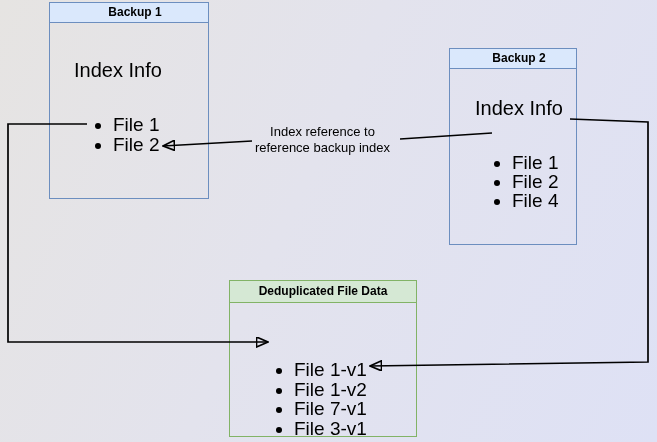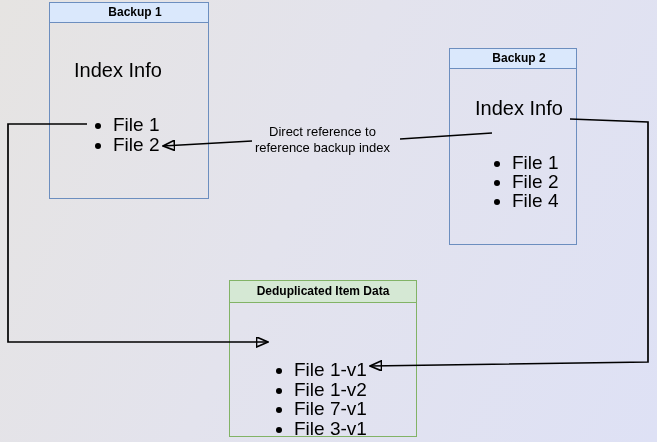--- a/index.html
+++ b/index.html
@@ -114,31 +114,31 @@
     <div class="node-header">Backup 2</div>
     <div class="subtitle" id="backup2-subtitle">Index Info</div>
     <ul class="file-list" id="backup2-list">
       <li>File 1</li>
       <li>File 2</li>
       <li>File 4</li>
     </ul>
   </div>
 
   <div class="node node-green" id="dedup-box">
-    <div class="node-header">Deduplicated Item Data</div>
+    <div class="node-header">Deduplicated File Data</div>
     <ul class="file-list" id="dedup-list">
       <li>File 1-v1</li>
       <li>File 1-v2</li>
       <li>File 7-v1</li>
       <li>File 3-v1</li>
     </ul>
   </div>
 
   <div class="annotation">
-    <span>Direct reference to</span>
+    <span>Index reference to</span>
     <span>reference backup index</span>
   </div>
 
   <svg class="edges" viewBox="0 0 657 442" xmlns="http://www.w3.org/2000/svg">
     <defs>
       <marker id="arrowhead" markerUnits="userSpaceOnUse" markerWidth="13" markerHeight="11" refX="12" refY="5.5" orient="auto">
         <path d="M0.5,0.5 L12,5.5 L0.5,10.5 Z" fill="#000" stroke="none"></path>
       </marker>
     </defs>
     <path d="M87,124 L8,124 L8,342 L268,342" marker-end="url(#arrowhead)"></path>

